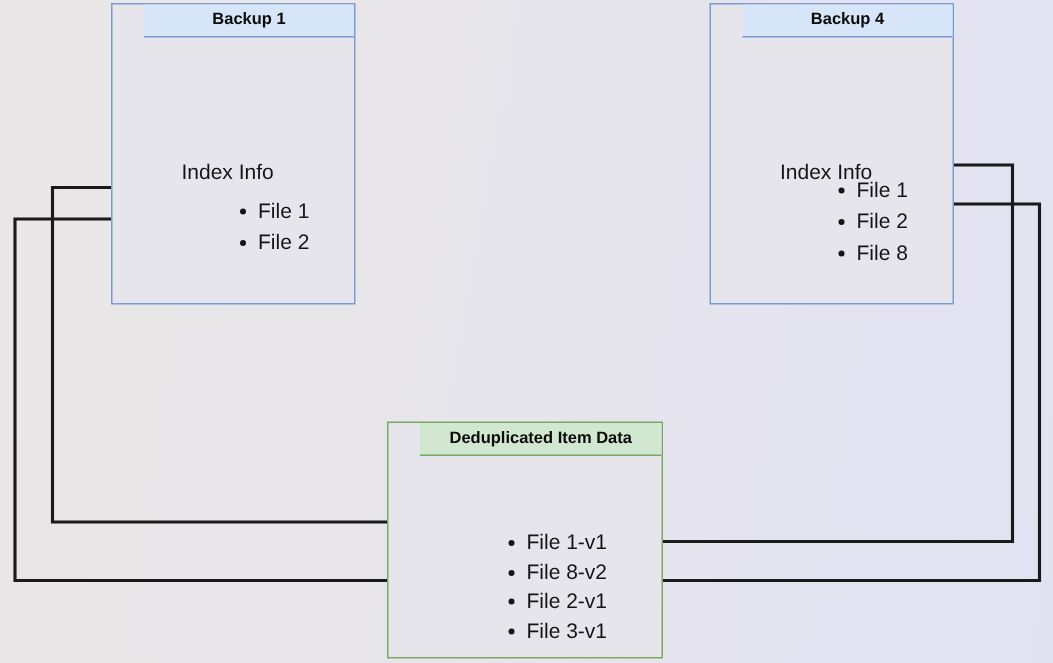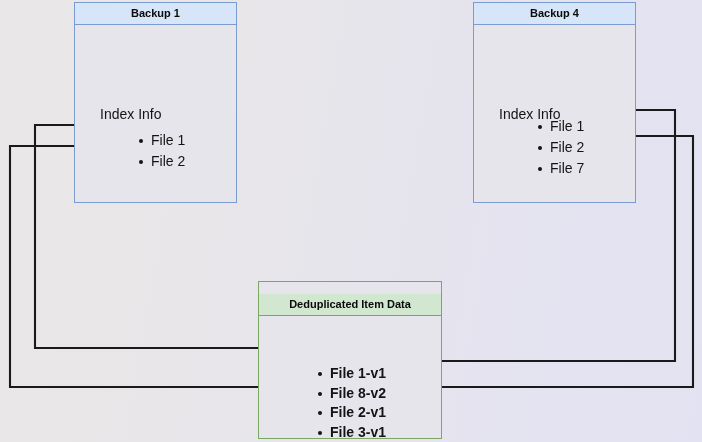--- a/index.html
+++ b/index.html
@@ -27,39 +27,39 @@
     height: 442px;
     pointer-events: none;
   }
 
   
   .node {
     position: absolute;
     box-sizing: border-box;
     border: 1px solid #7b9cd1;
     background: #e6e5ec;
+    padding-left: 21px;
   }
   .node.green {
     border-color: #7aa861;
   }
   .node-header {
     box-sizing: border-box;
     height: 22px;
     line-height: 21px;
     text-align: center;
     font-size: 11px;
     font-weight: bold;
     color: #0a0a0a;
     background: #d7e5f8;
     border-bottom: 1px solid #7b9cd1;
   }
   .node.green > .node-header {
     background: #d2e7cf;
     border-bottom-color: #7aa861;
-    margin-top: 12px;
   }
   .node-body {
     position: relative;
     height: calc(100% - 22px);
   }
 
   .caption {
     position: absolute;
     font-size: 14px;
     color: #141414;
@@ -138,29 +138,29 @@
     </div>
   </div>
 
   <div class="node" style="left:473px; top:2px; width:163px; height:201px;">
     <div class="node-header">Backup 4</div>
     <div class="node-body">
       <div class="caption" style="left:25px; top:37px;">Index Info</div>
       <ul class="file-list" style="left:50px; top:79px;">
         <li>File 1</li>
         <li>File 2</li>
-        <li>File 7</li>
+        <li>File 8</li>
       </ul>
     </div>
   </div>
 
   <div class="node green" style="left:258px; top:281px; width:184px; height:158px;">
     <div class="node-header">Deduplicated Item Data</div>
     <div class="node-body">
-      <ul class="file-list dedup-list" style="left:45px; top:36px;font-weight:bold;">
+      <ul class="file-list dedup-list" style="left:45px; top:36px;">
         <li>File 1-v1</li>
         <li>File 8-v2</li>
         <li>File 2-v1</li>
         <li>File 3-v1</li>
       </ul>
     </div>
   </div>
 
 </div>
 

